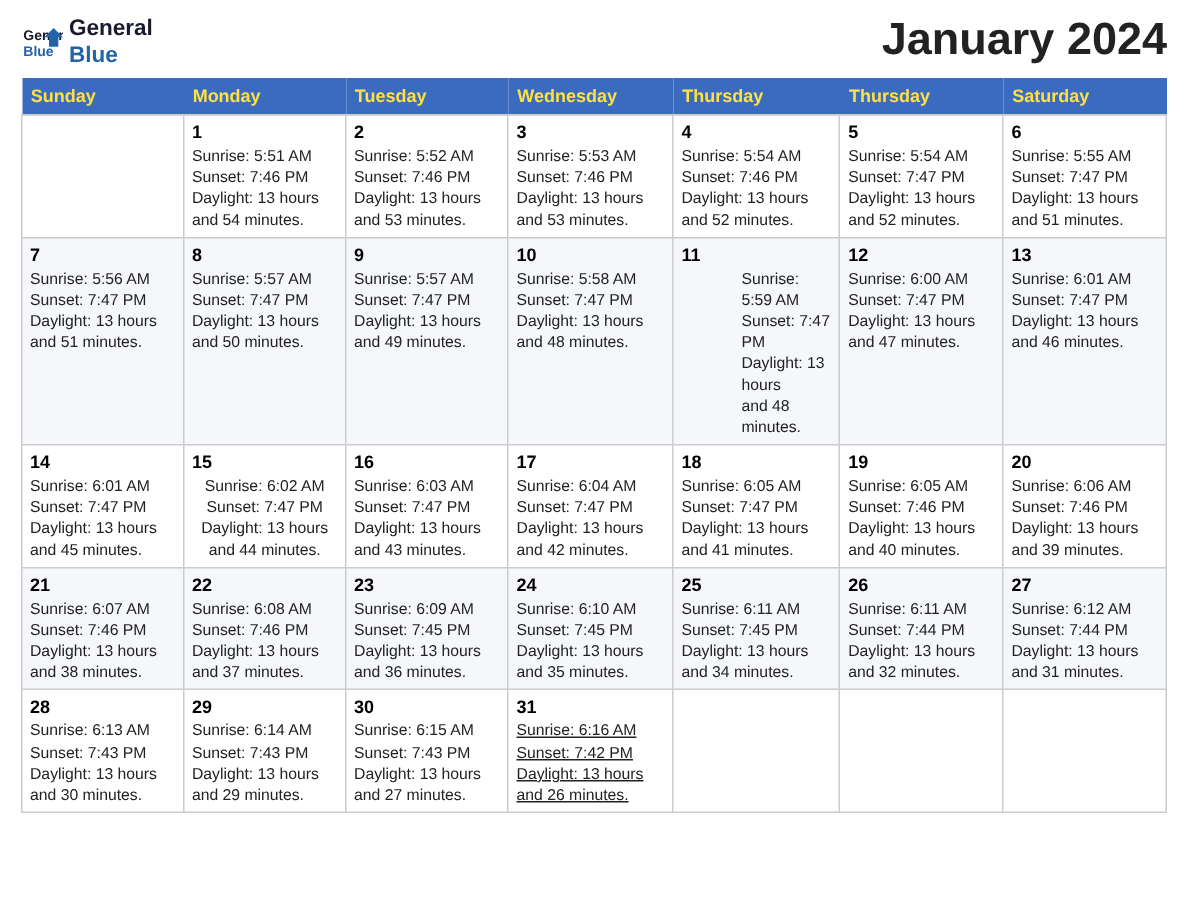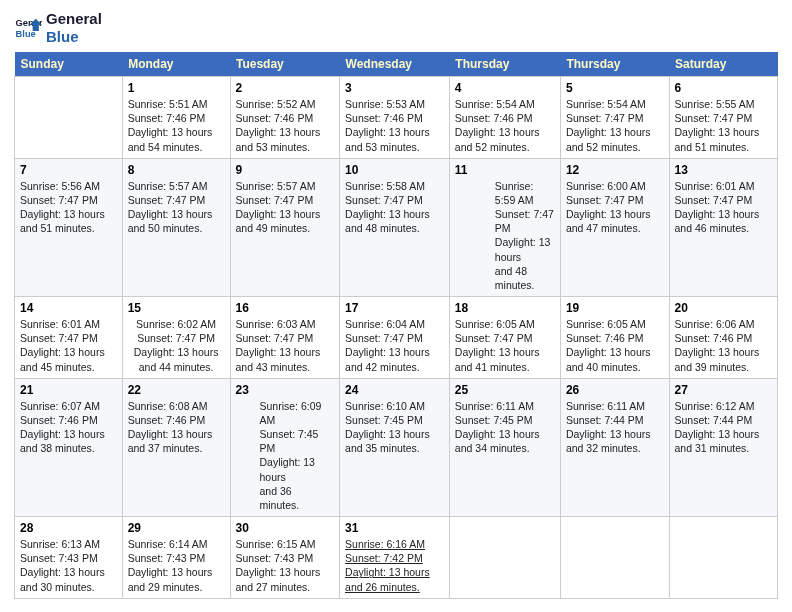--- a/index.html
+++ b/index.html
@@ -43,21 +43,21 @@
       color: #444;
       font-weight: normal;
     }
     table {
       width: 100%;
       border-collapse: collapse;
       font-size: 11px;
     }
     thead tr th {
       background-color: #3a6bbf;
-      color: #fef9c3;
+      color: #fde047;
       font-weight: bold;
       text-align: left;
       padding: 5px 6px;
       font-size: 12px;
     }
     tbody tr td {
       border: 1px solid #ccc;
       vertical-align: top;
       padding: 4px 5px;
       min-height: 80px;
@@ -95,20 +95,21 @@
         <text x="2" y="16" font-size="12" font-weight="bold" fill="#1a1a2e" font-family="Arial">General</text>
         <text x="2" y="30" font-size="12" font-weight="bold" fill="#2563a8" font-family="Arial">Blue</text>
         <polygon points="28,6 36,14 32,14 32,22 24,22 24,14 20,14" fill="#2563a8"></polygon>
       </svg>
       <div style="line-height:1.2;">
         <div style="font-size:15px;font-weight:bold;color:#1a1a2e;">General</div>
         <div style="font-size:15px;font-weight:bold;color:#2563a8;">Blue</div>
       </div>
     </div>
     <div class="title-block">
+      <h1>January 2024</h1>
     </div>
   </div>
 
   <table>
     <thead>
       <tr>
       <th>Sunday</th>
           <th>Monday</th>
           <th>Tuesday</th>
           <th>Wednesday</th>
@@ -275,21 +276,21 @@
           </td>
           <td>
             <span class="day-num">22</span>
             <div class="cell-text" style="white-space: pre-line;">Sunrise: 6:08 AM
 Sunset: 7:46 PM
 Daylight: 13 hours
 and 37 minutes.</div>
           </td>
           <td>
             <span class="day-num">23</span>
-            <div class="cell-text" style="white-space: pre-line; margin-left: 24px;">Sunrise: 6:09 AM
+            <div class="cell-text" style="white-space: pre-line;">Sunrise: 6:09 AM
 Sunset: 7:45 PM
 Daylight: 13 hours
 and 36 minutes.</div>
           </td>
           <td>
             <span class="day-num">24</span>
             <div class="cell-text" style="white-space: pre-line;">Sunrise: 6:10 AM
 Sunset: 7:45 PM
 Daylight: 13 hours
 and 35 minutes.</div>

